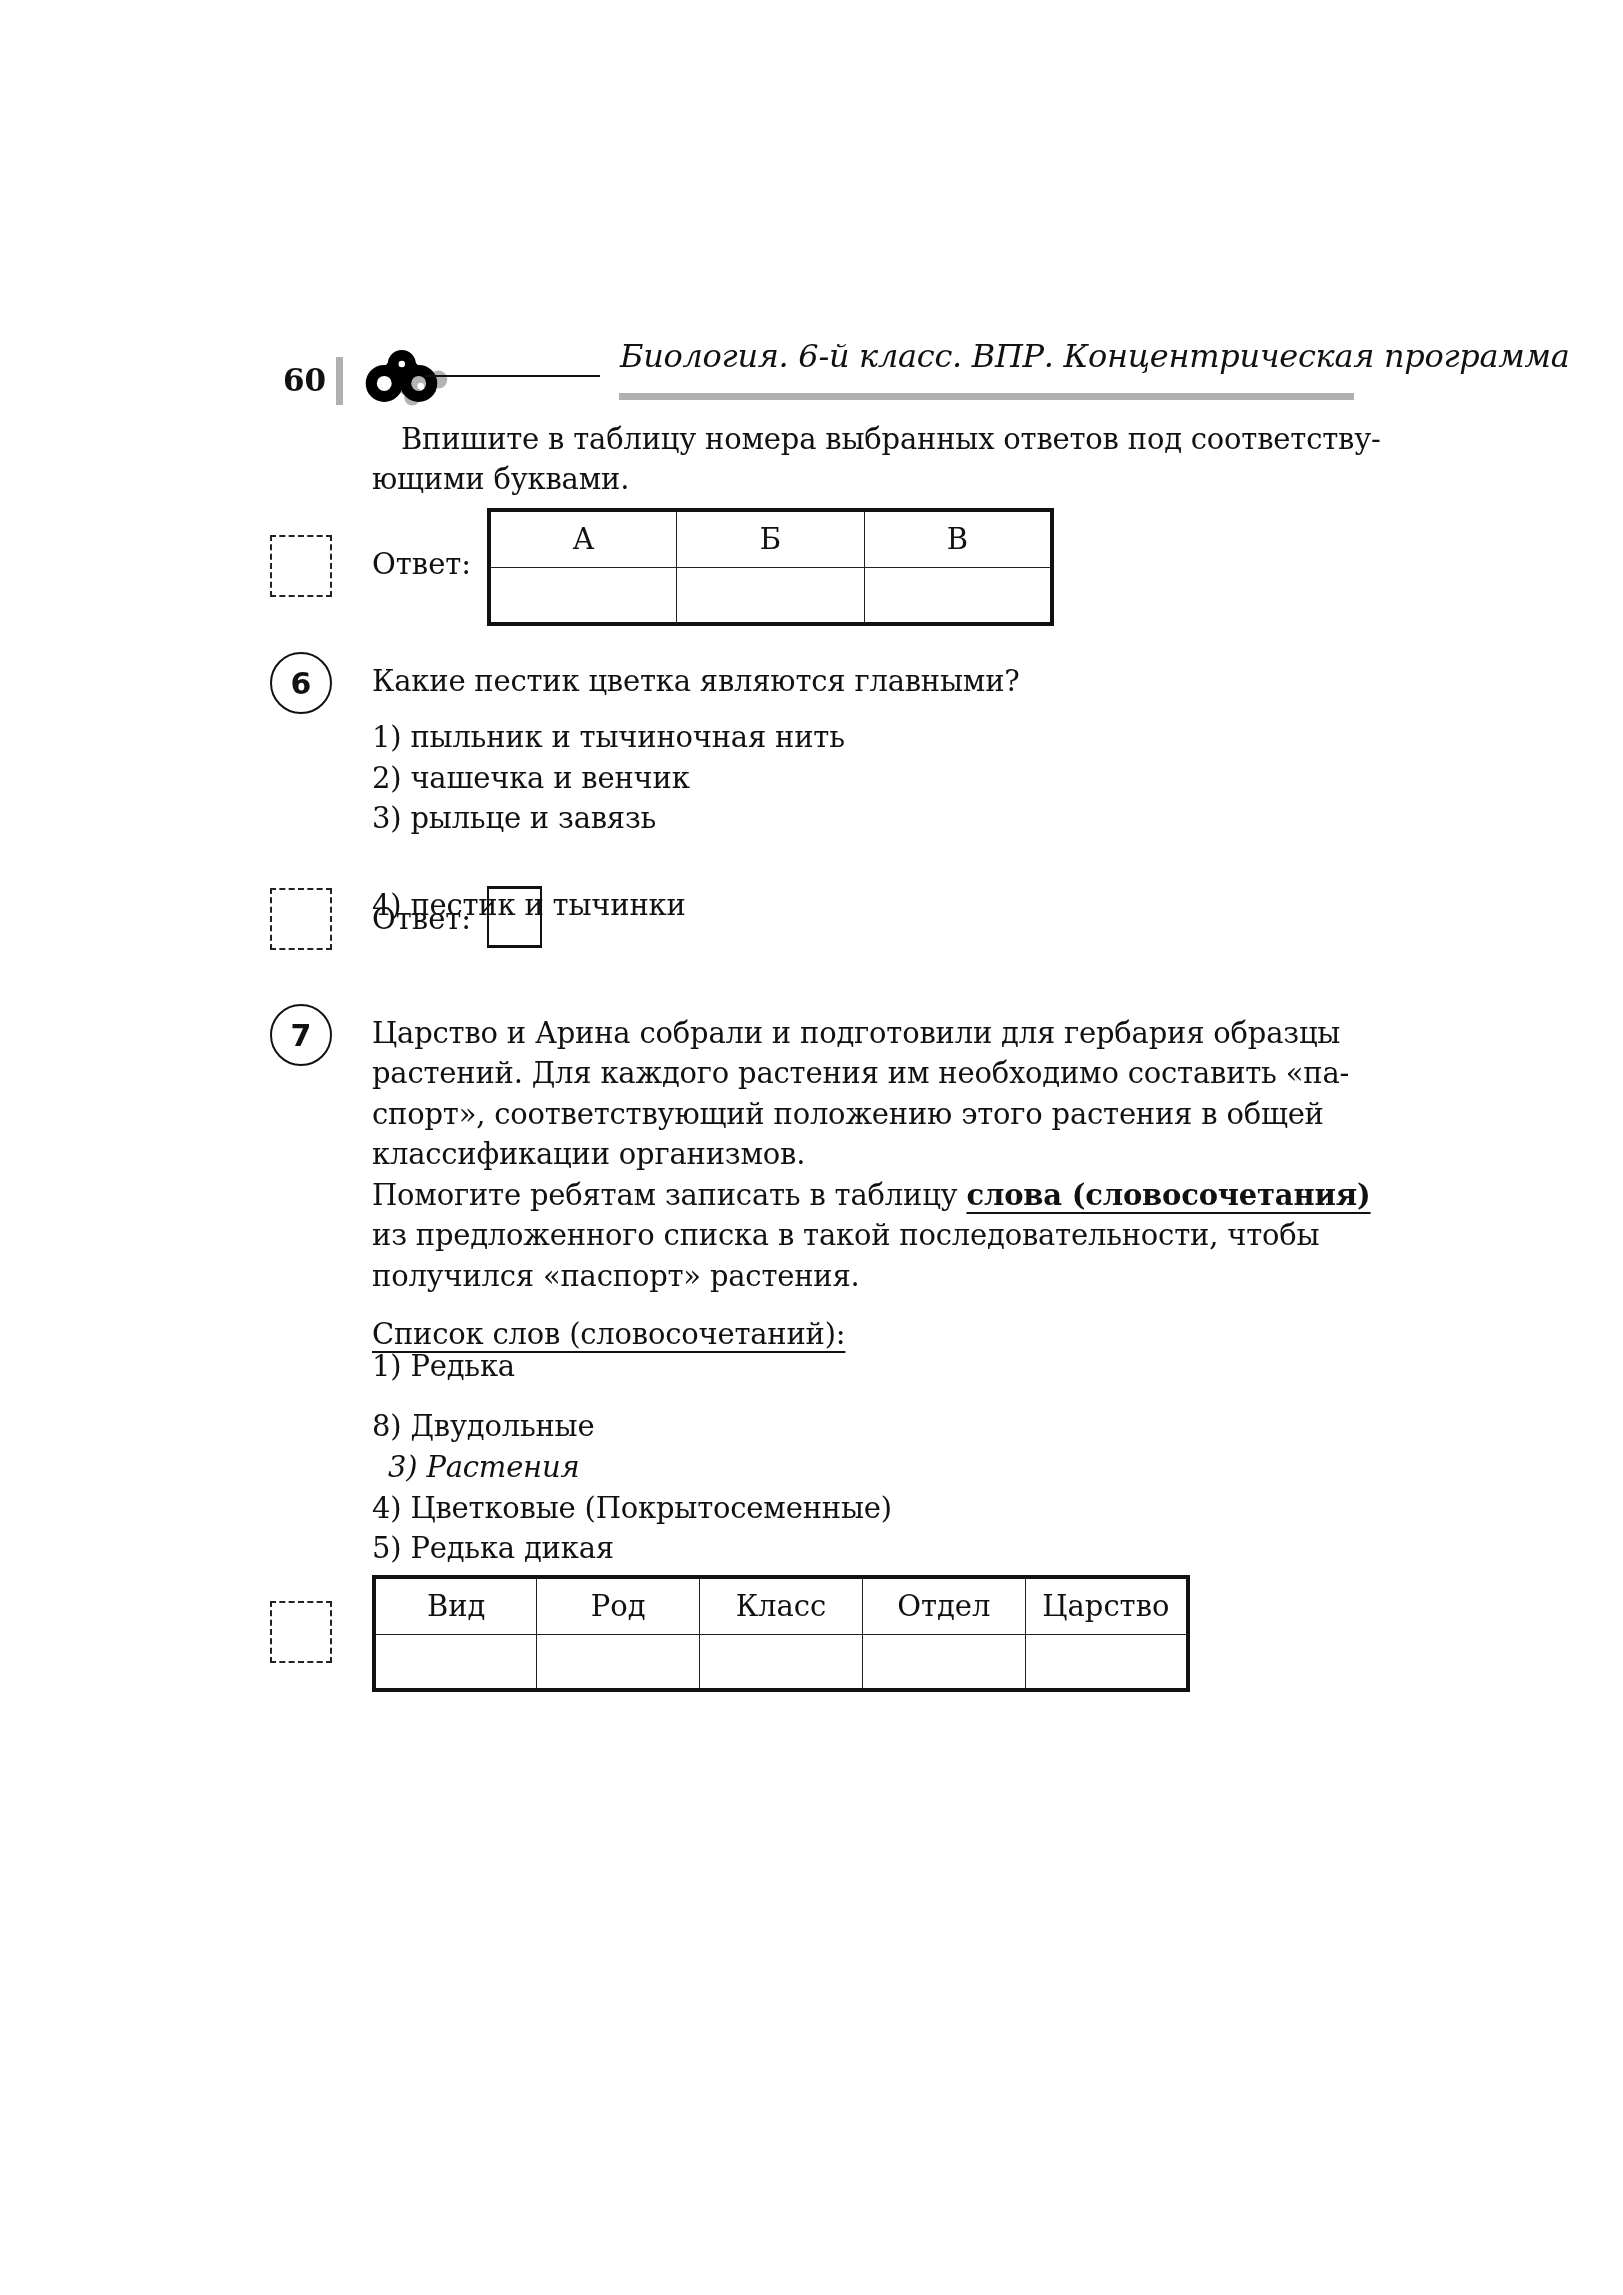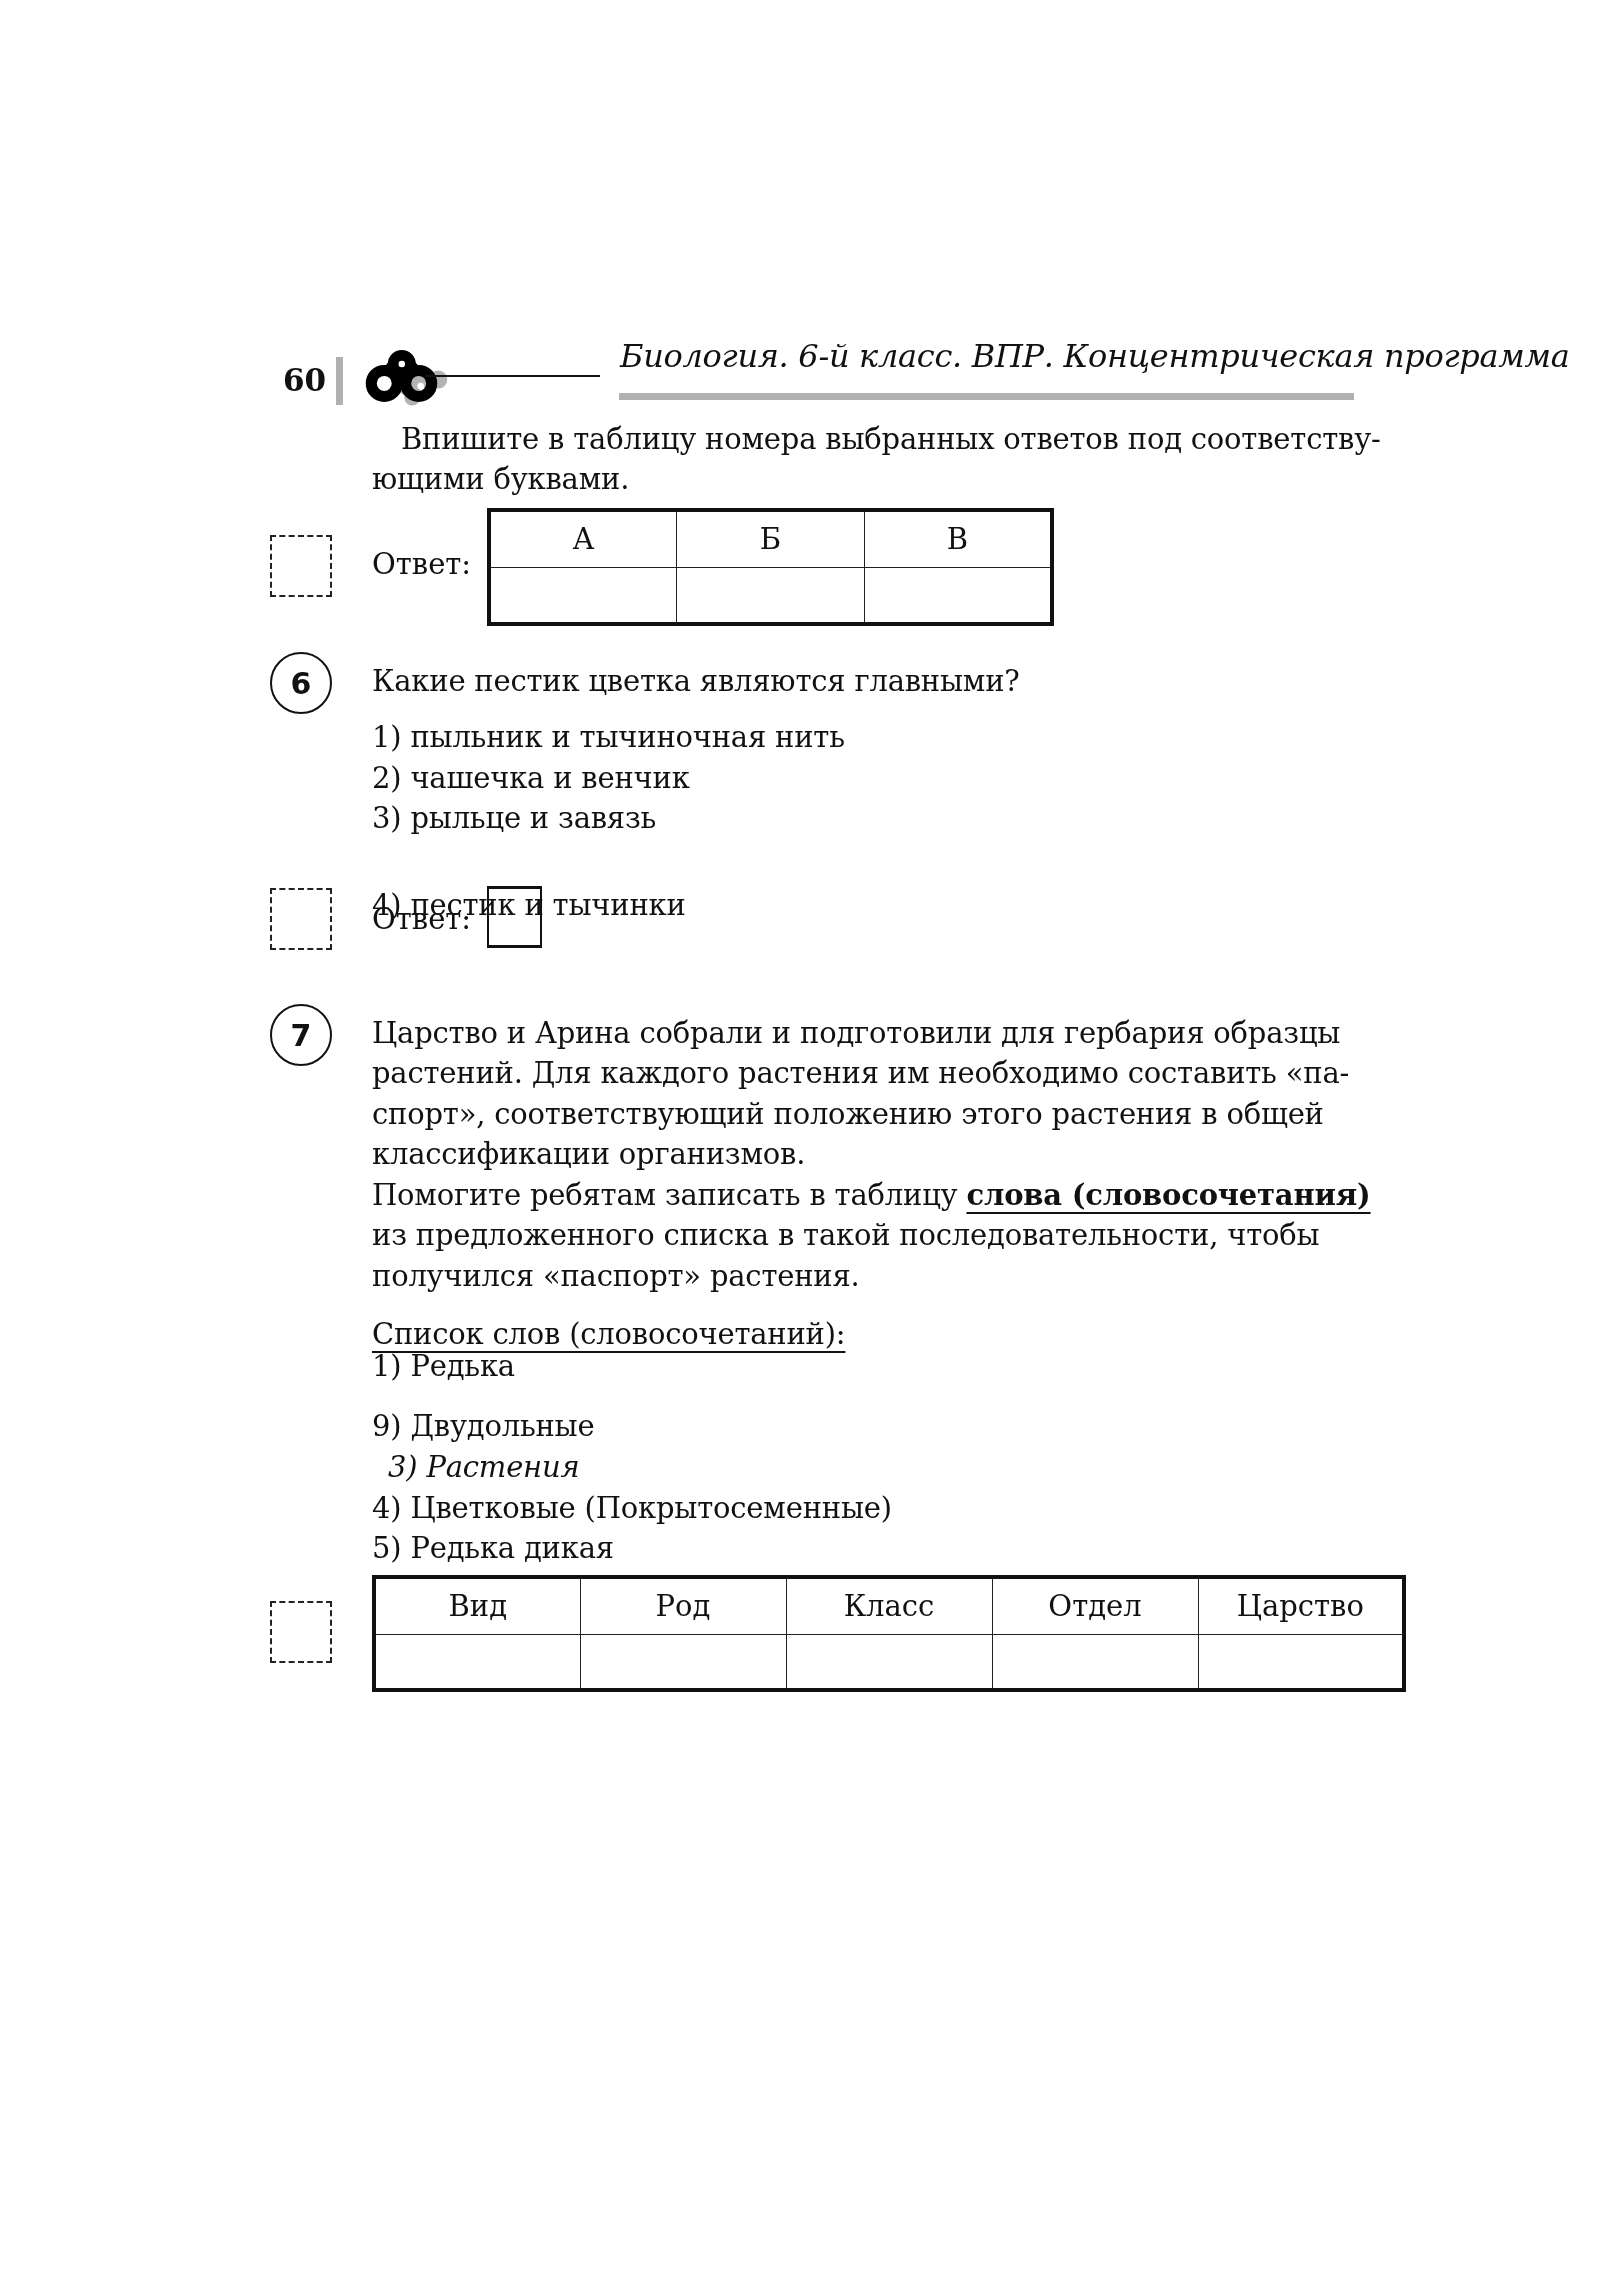--- a/index.html
+++ b/index.html
@@ -108,28 +108,28 @@
 <div class="abs body-text" style="left:372px; top:1134px;">классификации организмов.</div>
 
 <div class="abs body-text" style="left:372px; top:1175px;">
   <span>Помогите ребятам записать в таблицу </span><span class="bold underline">слова (словосочетания)</span>
 </div>
 <div class="abs body-text" style="left:372px; top:1215px;">из предложенного списка в такой последовательности, чтобы</div>
 <div class="abs body-text" style="left:372px; top:1256px;">получился «паспорт» растения.</div>
 
 <div class="abs body-text underline" style="left:372px; top:1314px;">Список слов (словосочетаний):</div>
 <div class="abs body-text" style="left:372px; top:1346px;">1) Редька</div>
-<div class="abs body-text" style="left:372px; top:1406px;">9) Двудольные</div>
+<div class="abs body-text" style="left:372px; top:1406px;">8) Двудольные</div>
 <div class="abs body-text" style="left:388px; top:1447px;font-style:italic;">3) Растения</div>
 <div class="abs body-text" style="left:372px; top:1488px;">4) Цветковые (Покрытосеменные)</div>
 <div class="abs body-text" style="left:372px; top:1528px;">5) Редька дикая</div>
 
 <div class="abs score-box" style="left:270px; top:1601px;"></div>
 
-<table class="answer-table" style="left:372px; top:1575px; width:1034px; height:113px;padding-left:48px;">
+<table class="answer-table" style="left:372px; top:1575px; width:818px; height:113px;padding-left:48px;">
   <tbody>
       <tr style="height:57px;">
     <td>Вид</td>
     <td>Род</td>
     <td>Класс</td>
     <td>Отдел</td>
     <td>Царство</td>
   </tr>
   <tr style="height:56px;">
     <td></td>

